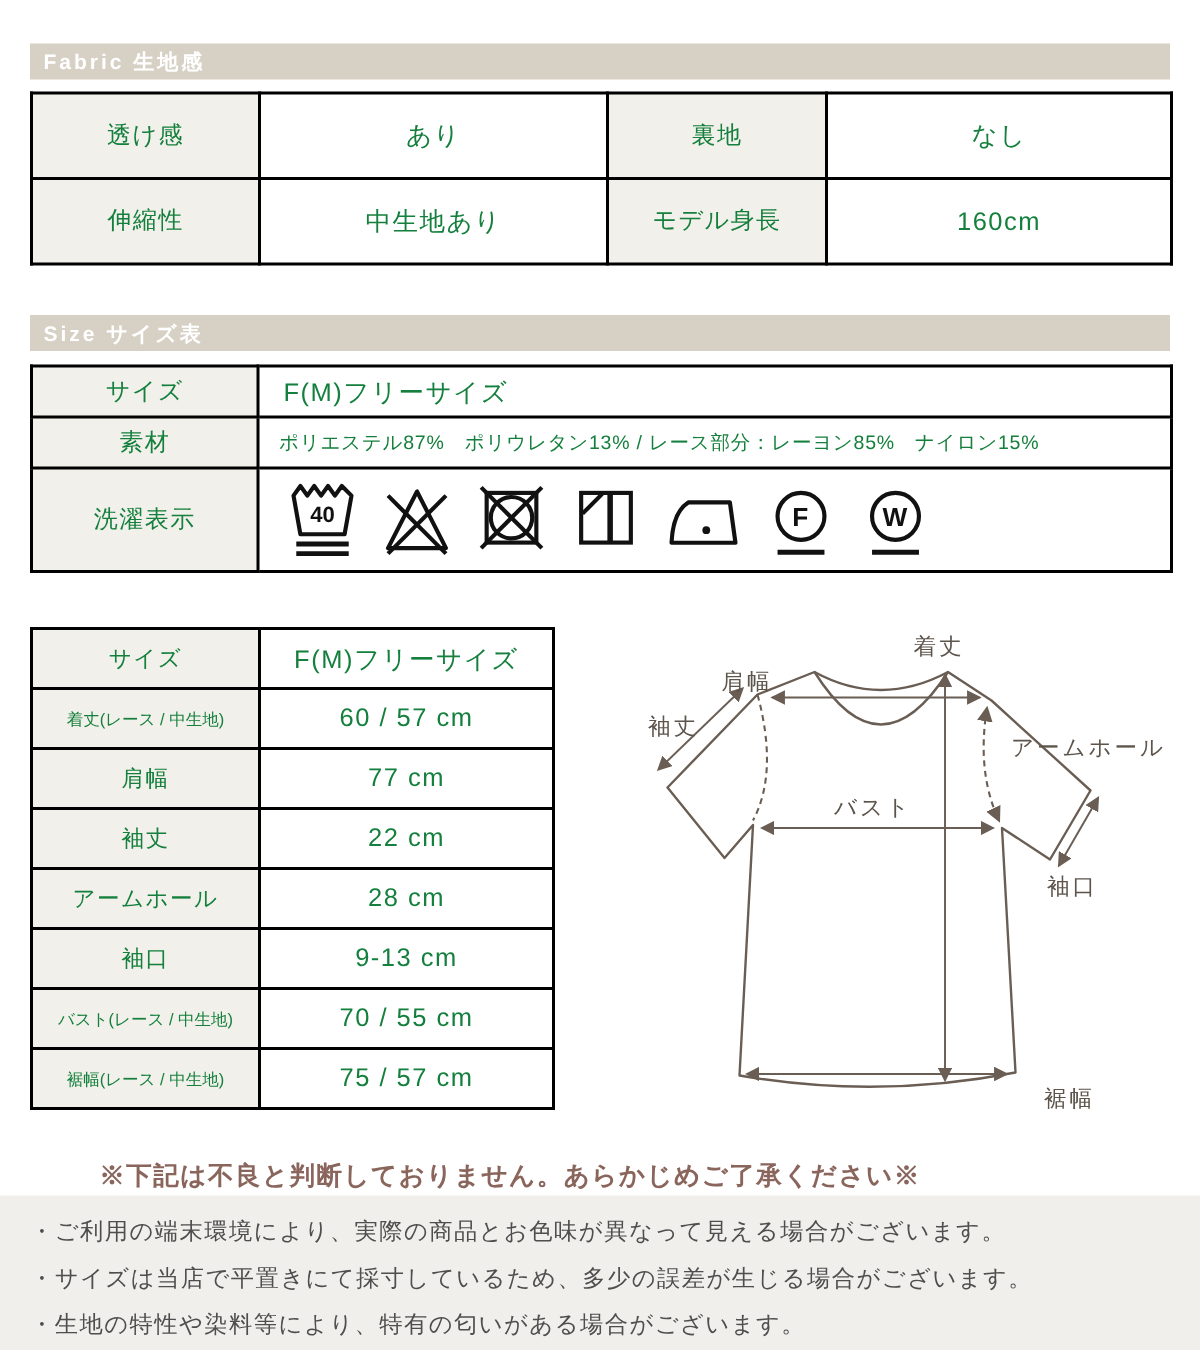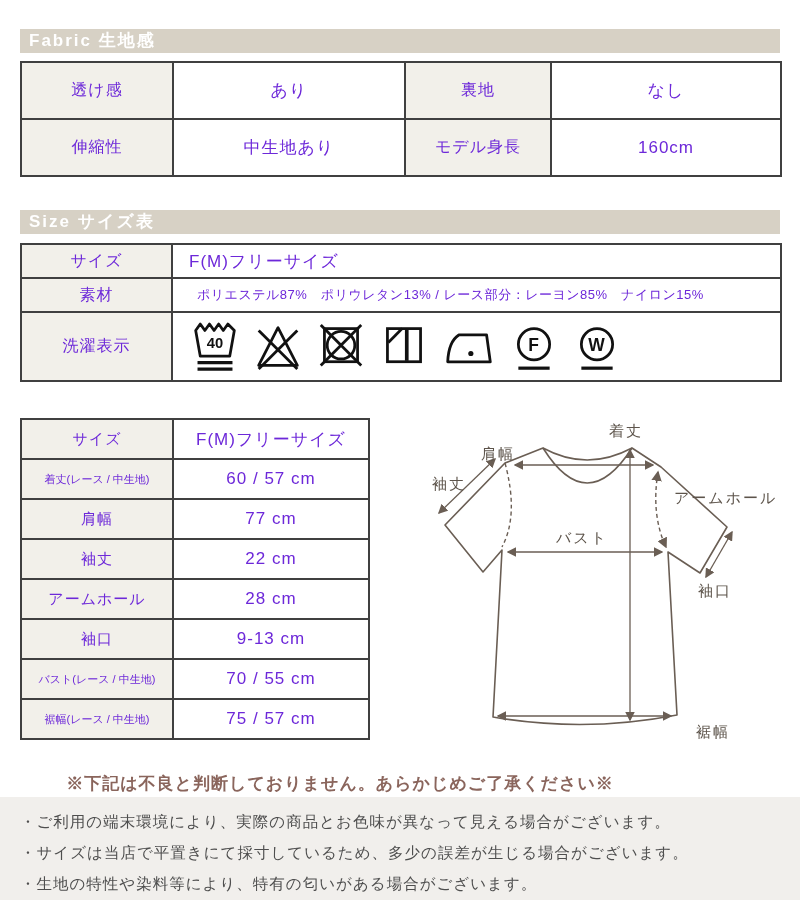--- a/index.html
+++ b/index.html
@@ -2,39 +2,39 @@
 <html><head>
 <meta charset="utf-8">
 <style>
   * { margin:0; padding:0; box-sizing:border-box; }
   html,body { width:800px; height:900px; background:#ffffff;
     font-family:"Liberation Sans", sans-serif; color:#4b4b4b; }
   .abs { position:absolute; }
 
   
   .banner { left:20px; width:760px; height:24px; background:#d7d1c5;
-    color:#ffffff; font-size:17px; font-weight:bold; letter-spacing:2px;
+    color:#ffffff; font-size:14px; font-weight:bold; letter-spacing:2px;
     line-height:24px; padding-left:9px; }
 
   
   table { border-collapse:collapse; table-layout:fixed; }
-  td { border:2px solid #404040; text-align:center; vertical-align:middle;
-    font-size:16px; color:#6d28d9; letter-spacing:1px; }
+  td { border:2px solid #000000; text-align:center; vertical-align:middle;
+    font-size:16px; color:#15803d; letter-spacing:1px; }
   td.lbl { background:#f2f0ea; }
   td.val { background:#ffffff; font-size:17px; }
 
   
   .t-fabric { left:20px; top:61px; width:760px; }
   .t-fabric td { height:57px; }
 
   
   .t-size { left:20px; top:243px; width:760px; }
   .t-size td { height:34px; }
   .t-size td.val { text-align:left; padding-left:16px; }
-  .t-size tr.material td.val { font-size:13px; letter-spacing:0.5px; padding-left:24px; }
+  .t-size tr.material td.val { font-size:13px; letter-spacing:0.5px; padding-left:13px; }
   .t-size tr.care td { height:69px; }
   .care-icons { display:flex; align-items:center; gap:17px; padding-left:3px; }
   .care-icons svg { flex:0 0 auto; }
 
   
   .t-measure { left:20px; top:418px; width:348px; }
   .t-measure td { height:40px; }
   .t-measure td.lbl { font-size:15px; letter-spacing:1px; }
   .t-measure tr.small td.lbl { font-size:11px; letter-spacing:0px; }
   .t-measure td.val { font-size:17px; }

